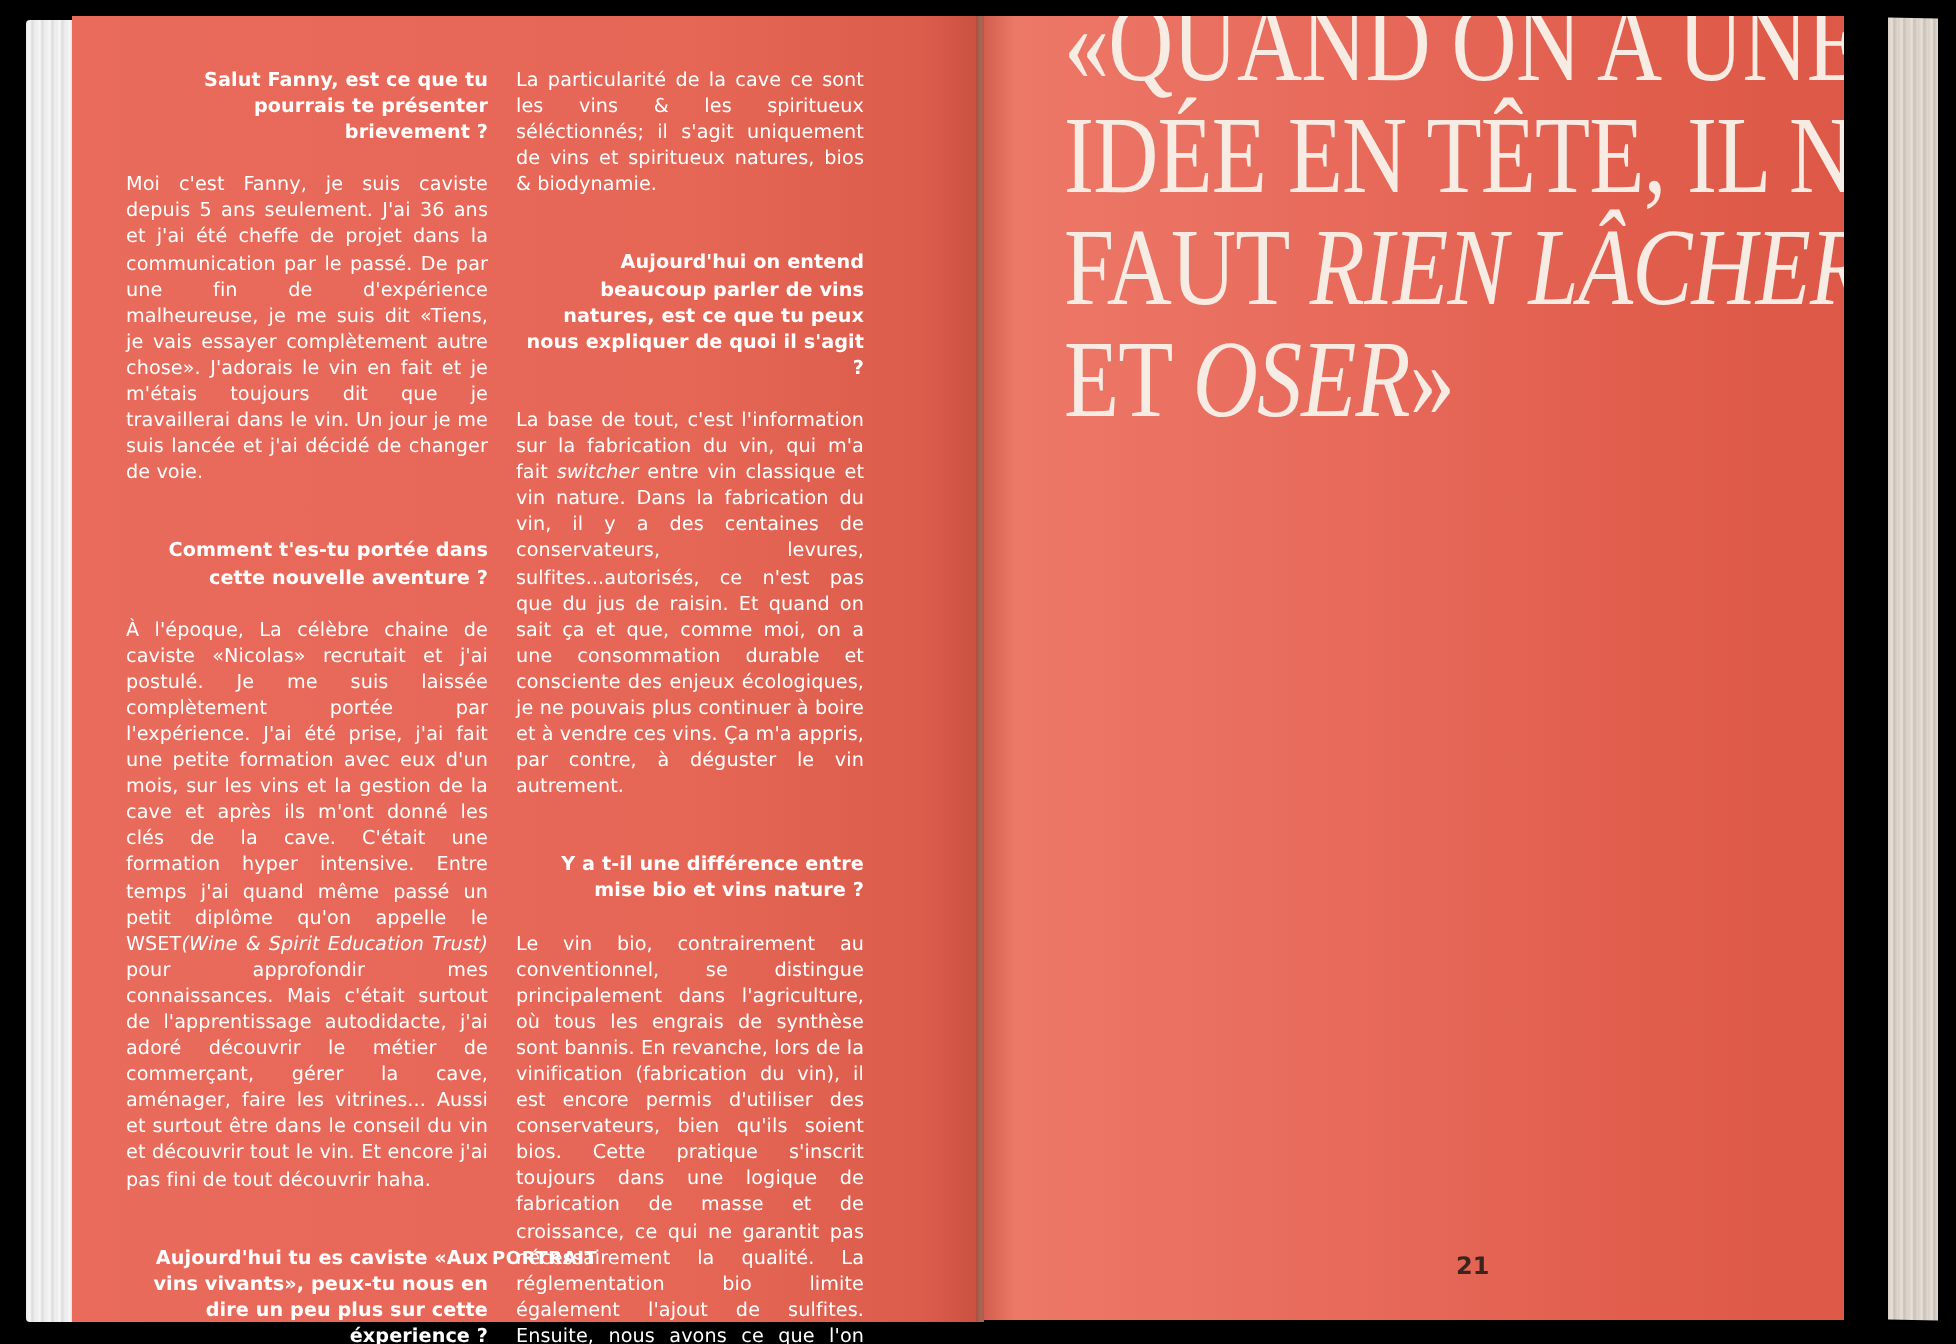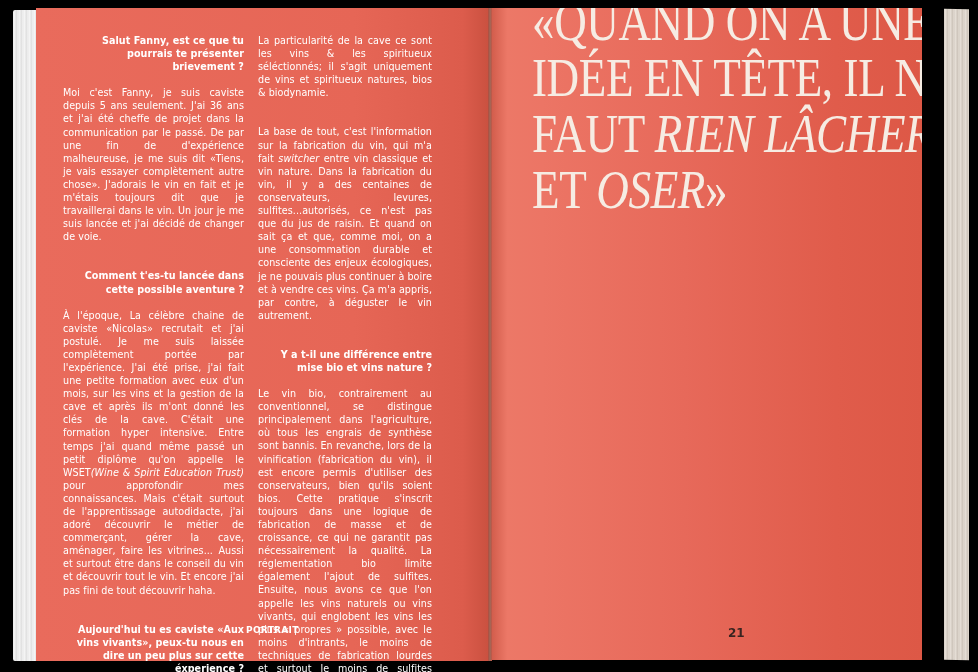--- a/index.html
+++ b/index.html
@@ -72,29 +72,30 @@
     <span class="line"><span>ET </span><em>OSER</em><span>»</span></span>
   </div>
   <div class="page-num">21</div>
 </div>
 <div class="spine"></div>
 
 <div class="col col1">
   <p class="q">Salut Fanny, est ce que tu pourrais te présenter brievement ?</p>
   <p>Moi c'est Fanny,  je suis caviste depuis 5 ans seulement. J'ai 36 ans et j'ai été cheffe de projet dans la communication par le passé. De par une fin de d'expérience malheureuse, je me suis dit «Tiens, je vais essayer complètement autre chose». J'adorais le vin en fait et je m'étais toujours dit que je travaillerai dans le vin. Un jour je me suis lancée et j'ai décidé de changer de voie.</p>
   <div class="gap"></div>
-  <p class="q">Comment t'es-tu lancée dans cette possible aventure ?</p>
+  <p class="q">Comment t'es-tu portée dans cette nouvelle aventure ?</p>
   <p><span>À l'époque, La célèbre chaine de caviste «Nicolas» recrutait et j'ai postulé. Je me suis laissée complètement portée par l'expérience. J'ai été prise, j'ai fait une petite formation avec eux d'un mois, sur les vins et la gestion de la cave et après ils m'ont donné les clés de la cave. C'était une formation hyper intensive. Entre temps j'ai quand même passé un petit diplôme qu'on appelle le WSET</span><em>(Wine &amp; Spirit Education Trust)</em><span> pour approfondir mes connaissances. Mais c'était surtout de l'apprentissage autodidacte, j'ai adoré découvrir le métier de commerçant, gérer la cave, aménager, faire les vitrines... Aussi et surtout être dans le conseil du vin et découvrir tout le vin. Et encore j'ai pas fini de tout découvrir haha.</span></p>
   <div class="gap"></div>
   <p class="q">Aujourd'hui tu es caviste «Aux vins vivants», peux-tu nous en dire un peu plus sur cette éxperience ?</p>
 
 </div>
 
 <div class="col col2">
   <p>La particularité de la cave ce sont les vins &amp; les spiritueux séléctionnés; il s'agit uniquement de vins et spiritueux natures, bios &amp; biodynamie.</p>
   <div class="gap"></div>
+  <p class="q">Aujourd'hui on entend beaucoup parler de vins natures, est ce que tu peux nous expliquer de quoi il s'agit ?</p>
   <p><span>La base de tout, c'est l'information sur la fabrication du vin, qui m'a fait </span><em>switcher</em><span> entre vin classique et vin nature. Dans la fabrication du vin, il y a des centaines de conservateurs, levures, sulfites...autorisés, ce n'est pas que du jus de raisin. Et quand on sait ça et que, comme moi, on a une consommation durable et consciente des enjeux écologiques, je ne pouvais plus continuer à boire et à vendre ces vins. Ça m'a appris, par contre, à déguster le vin autrement.</span></p>
   <div class="gap"></div>
   <p class="q">Y a t-il une différence entre mise bio et vins nature ?</p>
   <p>Le vin bio, contrairement au conventionnel, se distingue principalement dans l'agriculture, où tous les engrais de synthèse sont bannis. En revanche, lors de la vinification (fabrication du vin), il est encore permis d'utiliser des conservateurs, bien qu'ils soient bios. Cette pratique s'inscrit toujours dans une logique de fabrication de masse et de croissance, ce qui ne garantit pas nécessairement la qualité. La réglementation bio limite également l'ajout de sulfites. Ensuite, nous avons ce que l'on appelle les vins naturels ou vins vivants, qui englobent les vins les plus « propres » possible, avec le moins d'intrants, le moins de techniques de fabrication lourdes et surtout le moins de sulfites pendant les étapes de vinification. L'idée est d'en ajouter éventuellement au moment de la mise en bouteille. Ce qu'il faut retenir, c'est que la différence entre les vins conventionnels, bios</p>
 </div>
 
 <div class="footer-left">PORTRAIT</div>
 
 </body></html>

